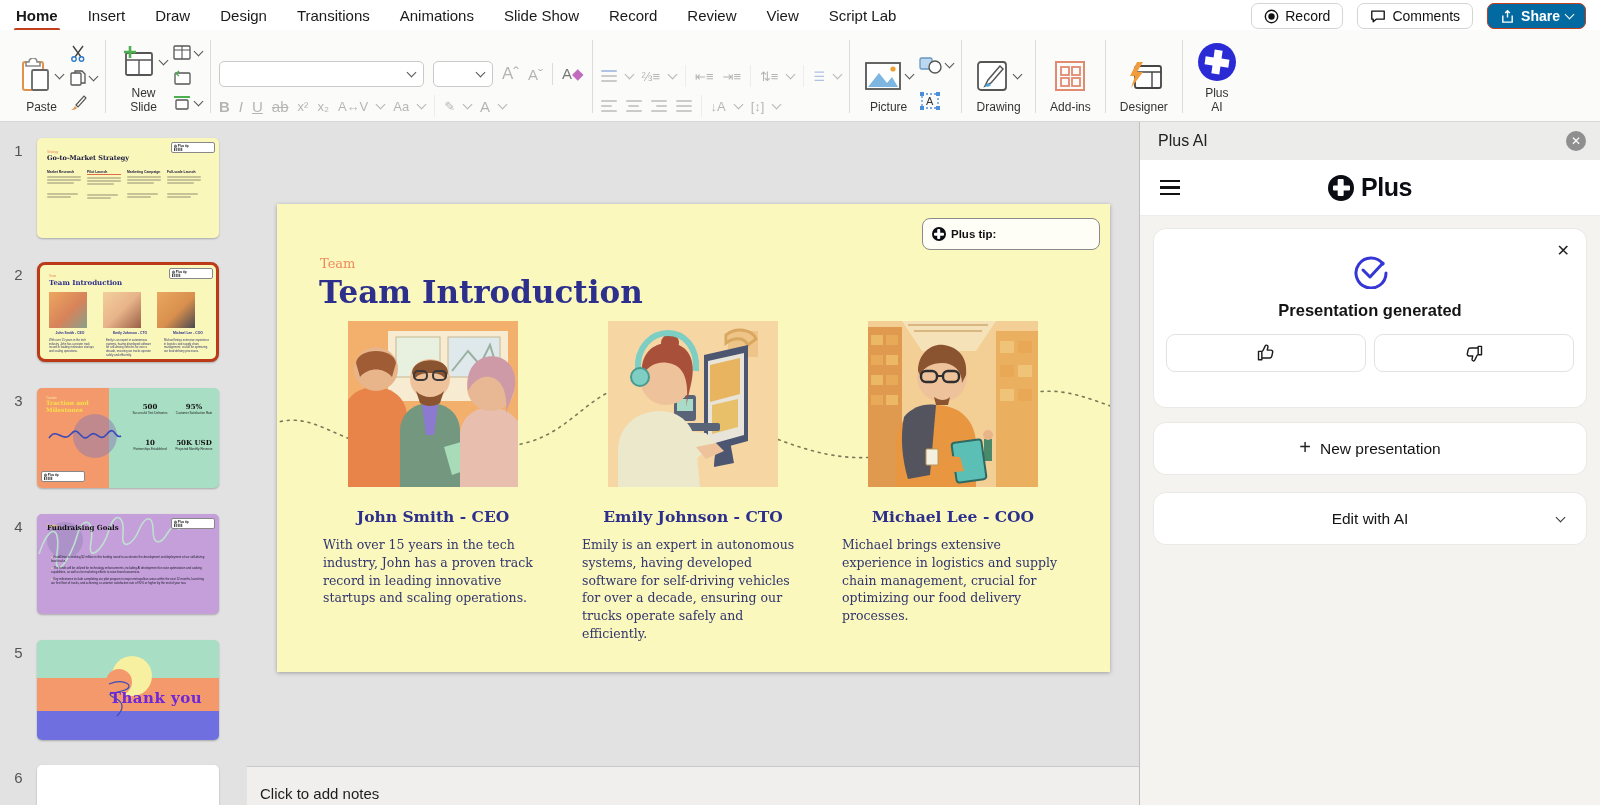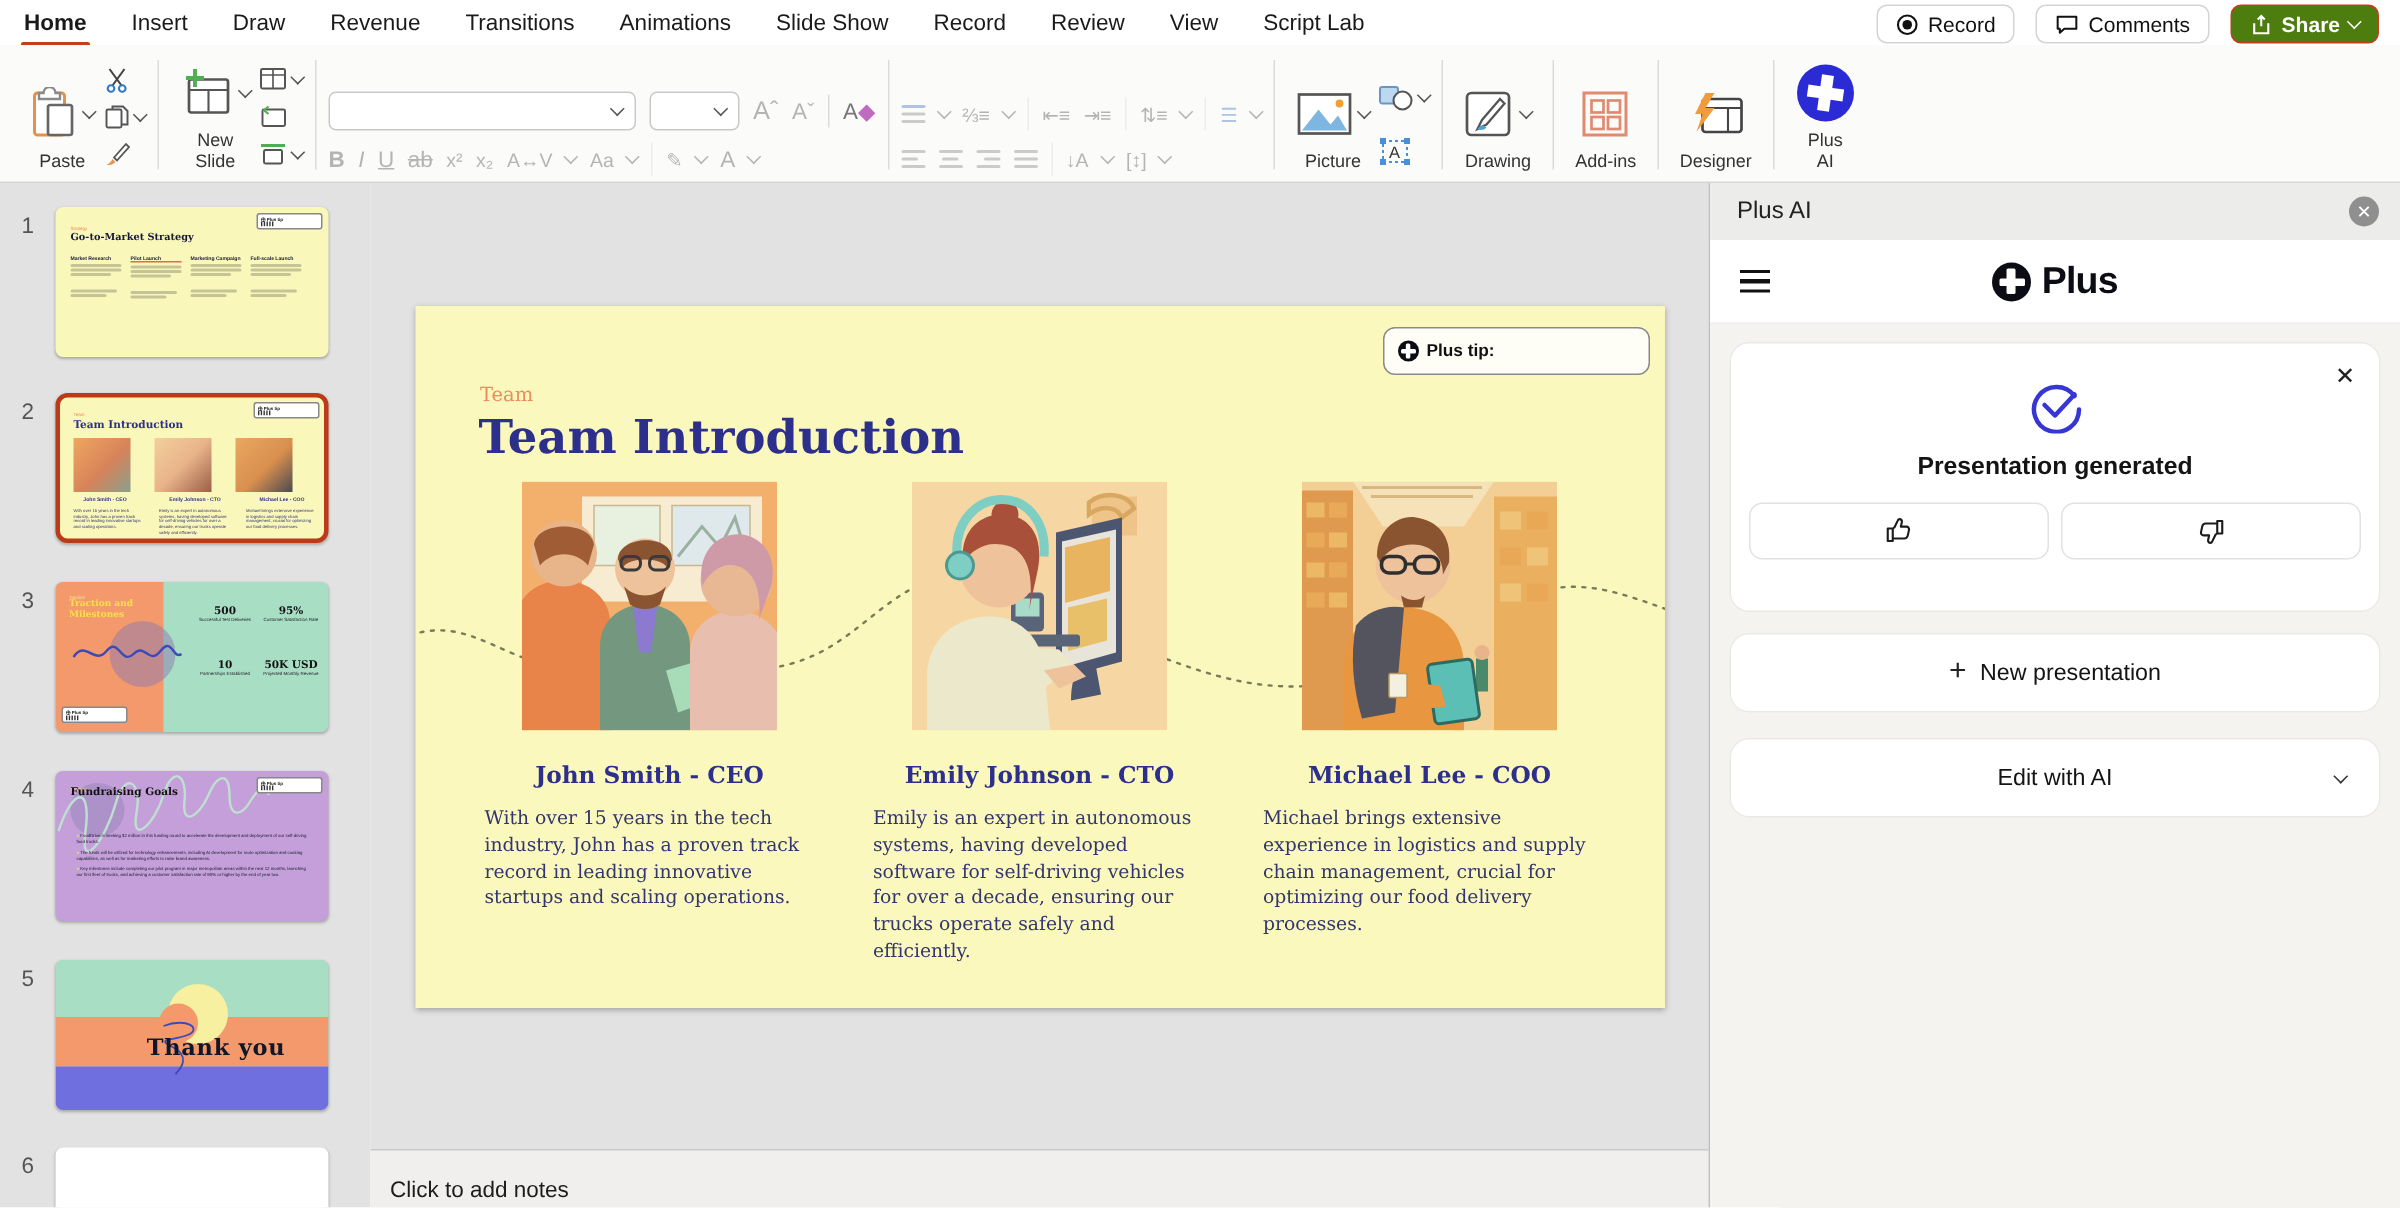--- a/index.html
+++ b/index.html
@@ -7,21 +7,21 @@
   body { font-family:"Liberation Sans", sans-serif; background:#fff; position:relative; }
 
   
   .menubar { position:absolute; left:0; top:0; width:1600px; height:30px; background:#fff; display:flex; align-items:center; }
   .menu-items { display:flex; align-items:center; gap:30px; padding-left:16px; }
   .menu-item { font-size:15px; color:#1a1a1a; cursor:default; position:relative; white-space:nowrap; }
   .menu-item.active { font-weight:bold; }
   .menu-item.active::after { content:""; position:absolute; left:-2px; right:-2px; bottom:-7px; height:3px; background:#c43e1c; border-radius:2px; }
   .top-actions { position:absolute; right:14px; top:3px; display:flex; gap:14px; align-items:center; }
   .pill-btn { height:26px; display:flex; align-items:center; gap:6px; padding:0 12px; border:1px solid #d4d4d4; border-radius:7px; background:#fff; font-size:14px; color:#111; cursor:pointer; }
-  .share-btn { background:#4d7c0f; border-color:#c43e1c; color:#fff; font-weight:bold; }
+  .share-btn { background:#0369a1; border-color:#c43e1c; color:#fff; font-weight:bold; }
   .chv { width:7px; height:7px; border-right:1.6px solid #555; border-bottom:1.6px solid #555; transform:rotate(45deg); display:inline-block; margin-top:-3px; }
   .chv.white { border-color:#fff; }
 
   
   .ribbon { position:absolute; left:0; top:30px; width:1600px; height:92px; background:#fbfbfa; border-bottom:1px solid #d7d7d7; display:flex; align-items:stretch; padding:6px 6px 4px 6px; }
   .rgroup { display:flex; align-items:flex-end; padding:0 8px; }
   .rsep { width:1px; background:#dcdcdc; margin:4px 0; }
   .bigbtn { display:flex; flex-direction:column; align-items:center; justify-content:flex-start; padding:2px 6px; cursor:pointer; }
   .bigbtn .icon-row { display:flex; align-items:center; gap:4px; height:44px; }
   .bigbtn .lbl { font-size:12px; color:#333; text-align:center; line-height:1.15; margin-top:3px; white-space:pre-line; }
@@ -93,21 +93,21 @@
   .plus-glyph { font-size:20px; color:#222; font-weight:400; margin-top:-2px; }
 </style>
 </head>
 <body>
 
 <div class="menubar">
   <div class="menu-items">
     <span class="menu-item active">Home</span>
     <span class="menu-item">Insert</span>
     <span class="menu-item">Draw</span>
-    <span class="menu-item">Revenue</span>
+    <span class="menu-item">Design</span>
     <span class="menu-item">Transitions</span>
     <span class="menu-item">Animations</span>
     <span class="menu-item">Slide Show</span>
     <span class="menu-item">Record</span>
     <span class="menu-item">Review</span>
     <span class="menu-item">View</span>
     <span class="menu-item">Script Lab</span>
   </div>
   <div class="top-actions">
     <button class="pill-btn">
@@ -525,21 +525,21 @@
   <div class="thumb-row" style="top:518px;">
     <div class="thumb-num">5</div>
     <div class="thumb" style="background:#a8dec4;">
       <div style="position:absolute;left:0;top:38px;width:182px;height:33px;background:#f4996c;"></div>
       <div style="position:absolute;left:0;top:71px;width:182px;height:29px;background:#6f6fe0;"></div>
       <svg width="182" height="100" style="position:absolute;left:0;top:0;">
         <circle cx="95" cy="36" r="20" fill="#f6f0a0"></circle>
         <circle cx="82" cy="42" r="13" fill="#f4996c"></circle>
         <path d="M72 44c16-6 26 2 16 6s-22 2-10 8 6 14 2 18" fill="none" stroke="#3a4ab8" stroke-width="1.2"></path>
       </svg>
-      <div style="position:absolute;left:0;top:52px;width:214px;text-align:center;font-size:15px;font-weight:bold;color:#0f172a;font-family:'DejaVu Serif',serif;letter-spacing:.5px;line-height:.85;"><span>Thank you</span></div>
+      <div style="position:absolute;left:12px;top:52px;width:214px;text-align:center;font-size:15px;font-weight:bold;color:#6d28d9;font-family:'DejaVu Serif',serif;letter-spacing:.5px;line-height:.85;"><span>Thank you</span></div>
     </div>
   </div>
 
   <div class="thumb-row" style="top:643px;">
     <div class="thumb-num">6</div>
     <div class="thumb" style="background:#fff;height:60px;"></div>
   </div>
 </div>
 
 <div class="canvas">

